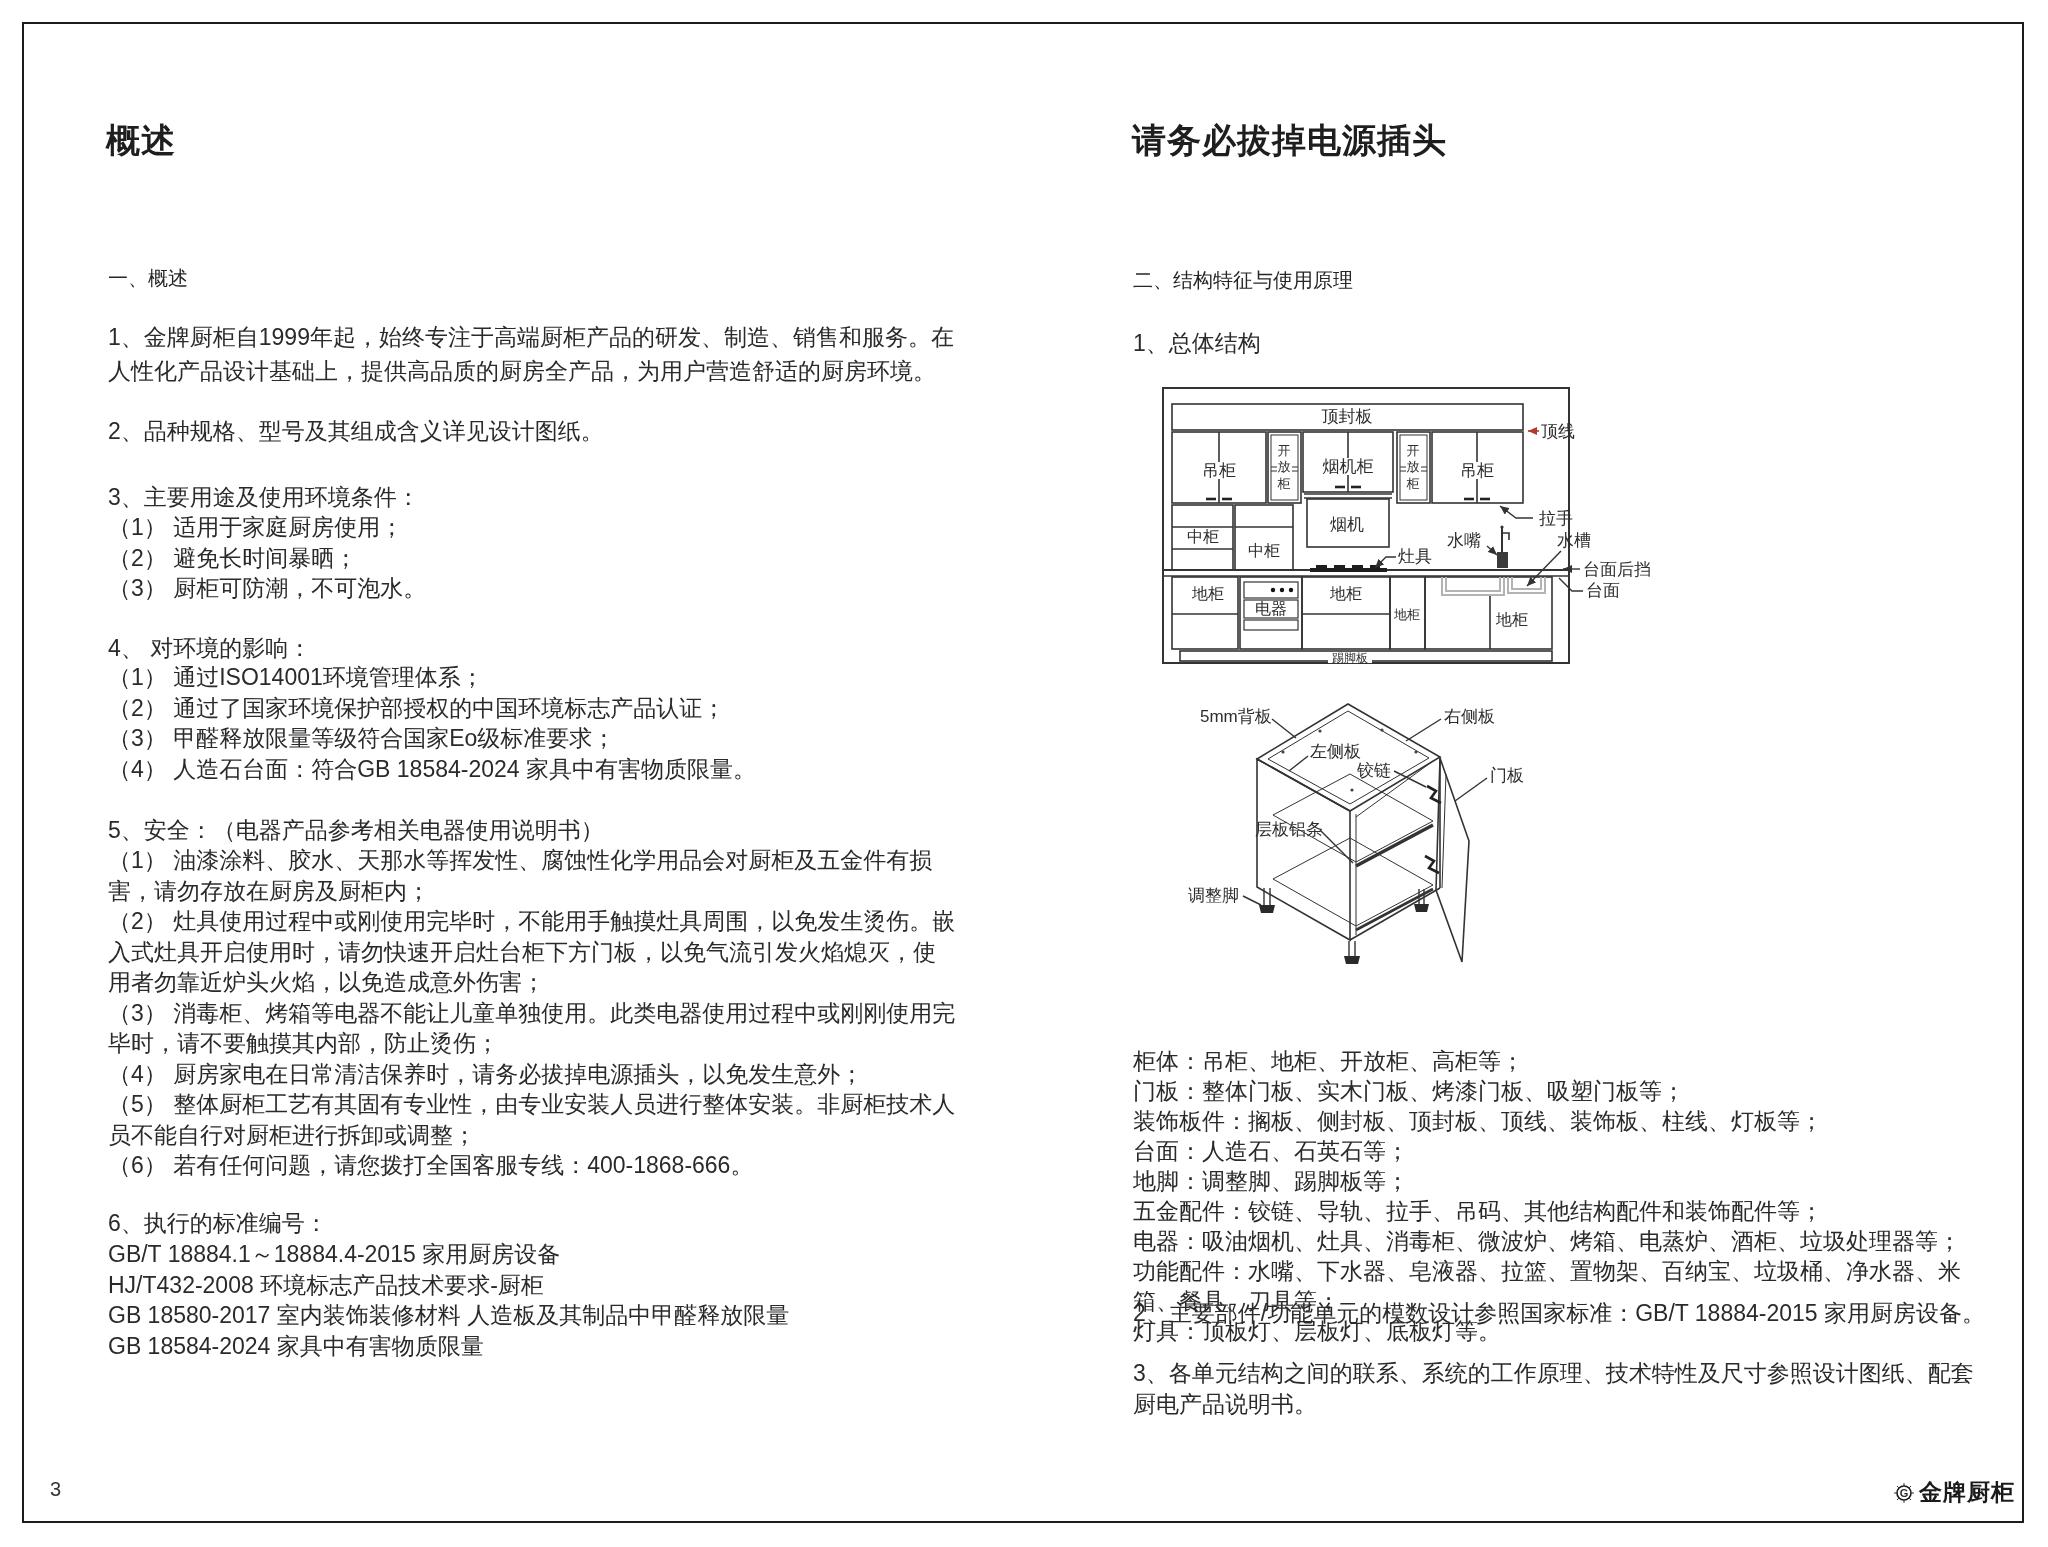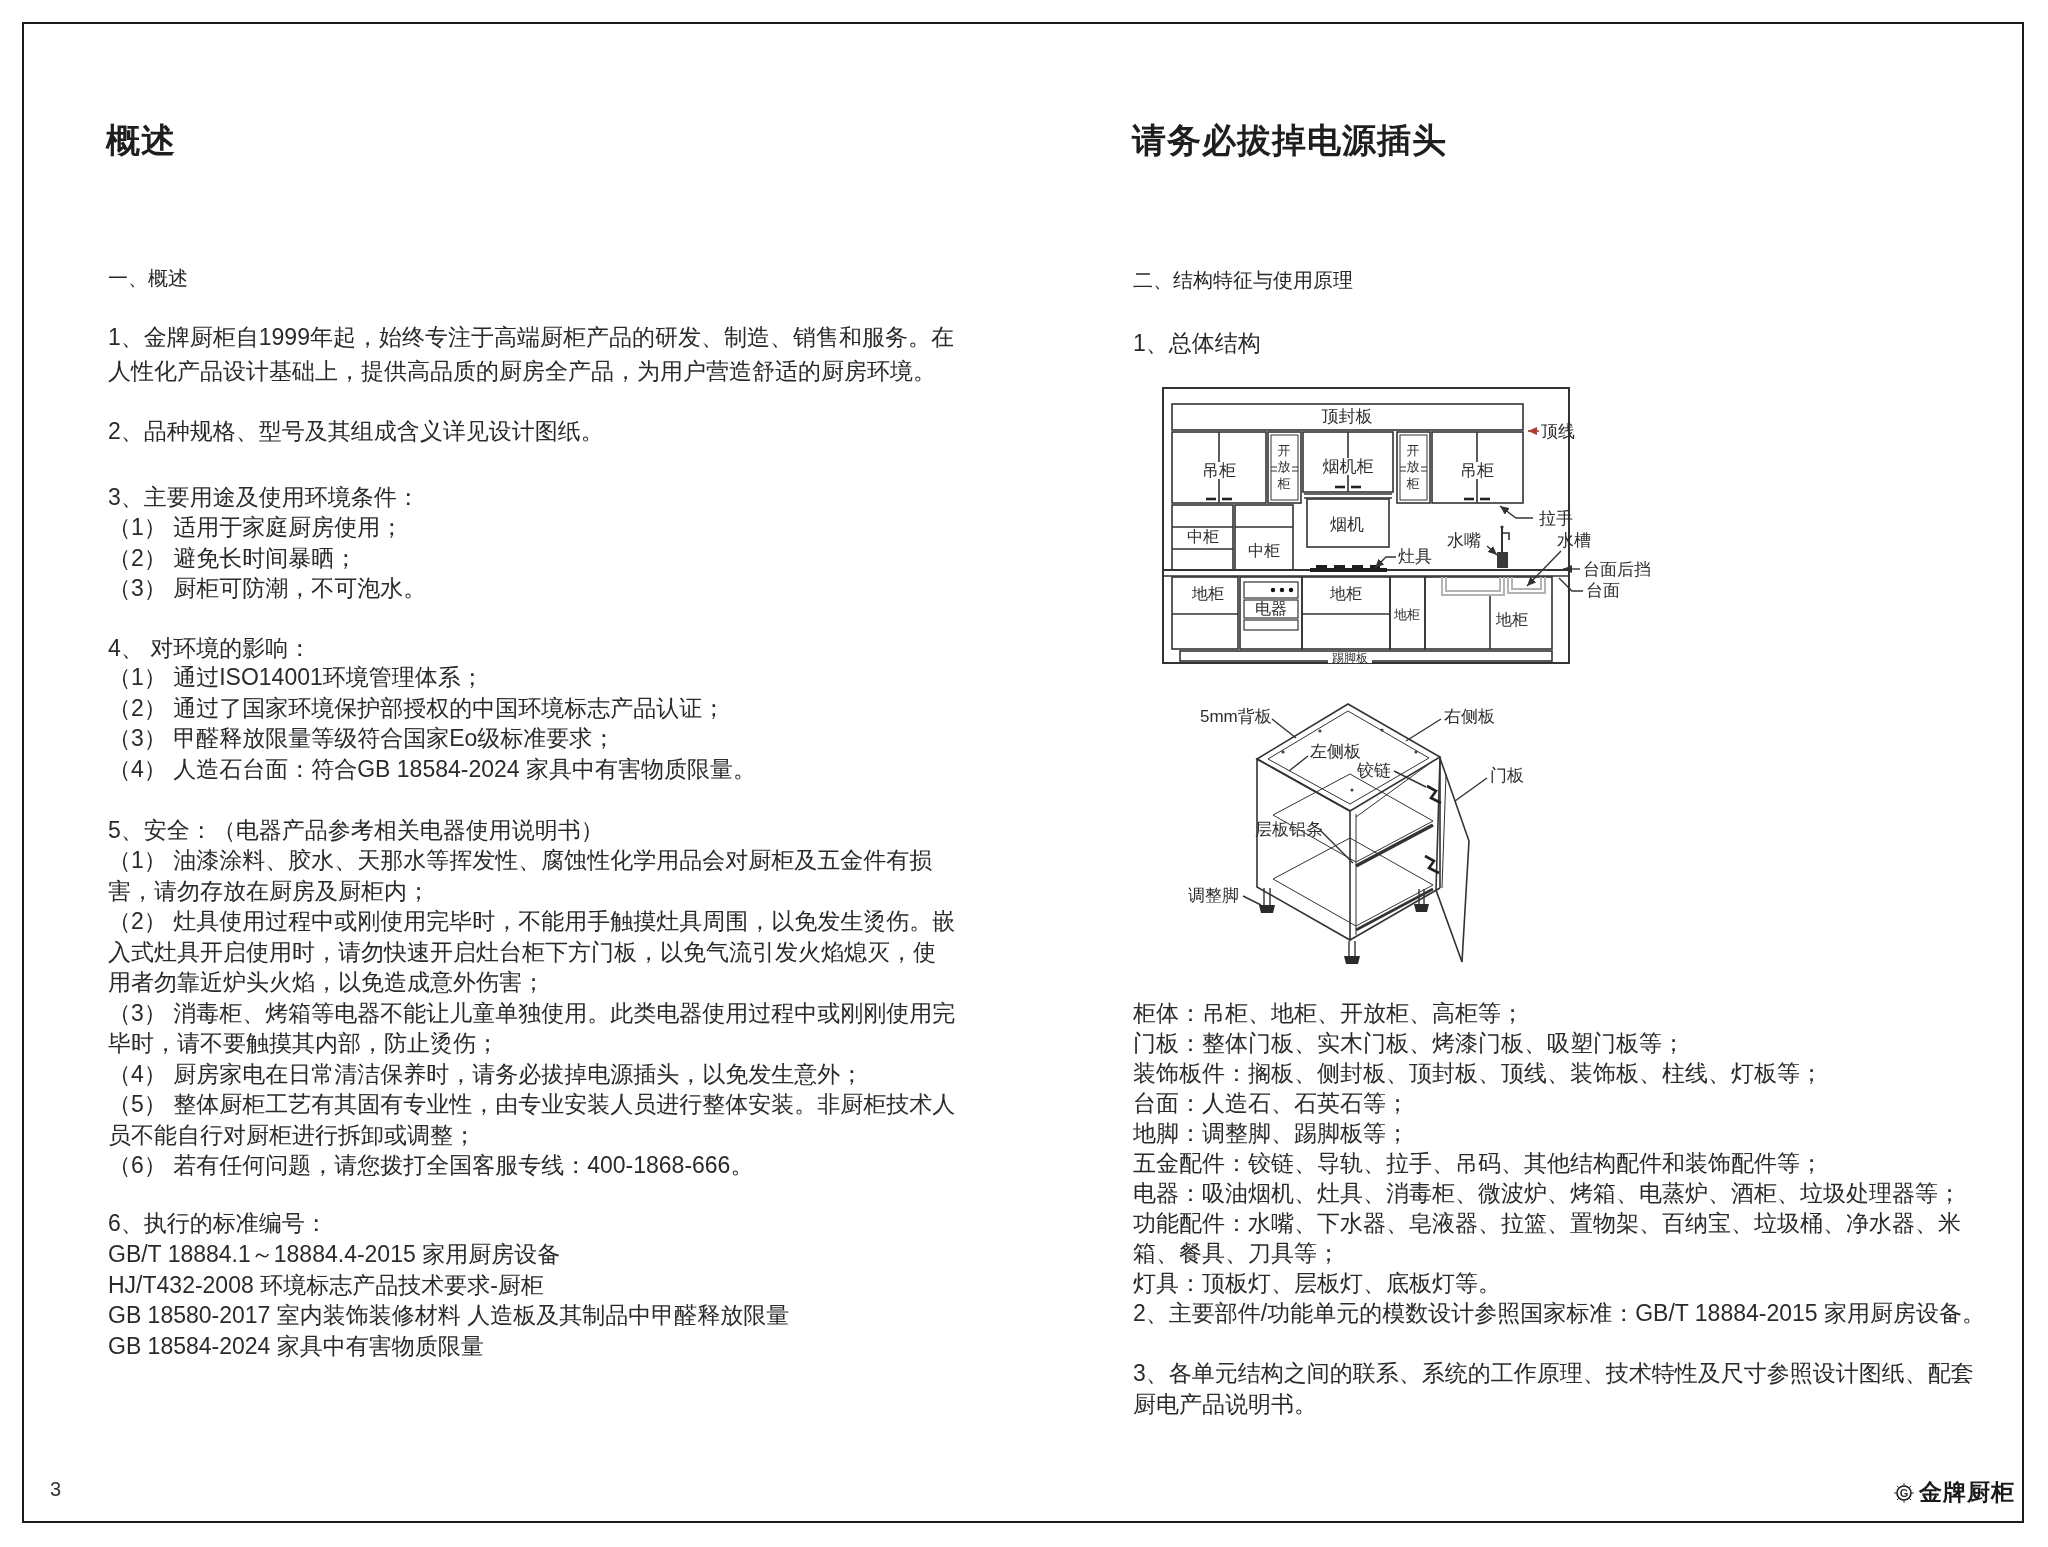--- a/index.html
+++ b/index.html
@@ -7,21 +7,21 @@
     width:2048px;height:1547px;position:relative;background:#ffffff;
     font-family:"Liberation Sans","DejaVu Sans",sans-serif;
     color:#262626;-webkit-font-smoothing:antialiased;
   }
   .frame{position:absolute;left:22px;top:22px;width:2002px;height:1501px;
     border:2px solid #1c1c1c;box-sizing:border-box;}
   .abs{position:absolute;margin:0;}
   .pgtitle{font-size:34px;letter-spacing:1px;color:#1e1e1e;font-weight:700;}
   .h2{font-size:20px;color:#262626;}
   .body{font-size:23px;line-height:31px;color:#2a2a2a;}
-  .lh30{line-height:30px;}
+  .lh30{line-height:30px;margin-top:48px;}
   p{margin:0;}
   .lcol{width:848px;}
   .rcol{width:860px;}
   svg text{font-family:"Liberation Sans","DejaVu Sans",sans-serif;fill:#2d2d2d;}
   .footer-num{font-size:20px;color:#333;}
   .brand{position:absolute;left:1893px;top:1477px;display:flex;align-items:center;gap:4px;}
   .brand-text{font-size:23px;font-weight:700;color:#1a1a1a;letter-spacing:1px;}
 </style>
 </head>
 <body>

